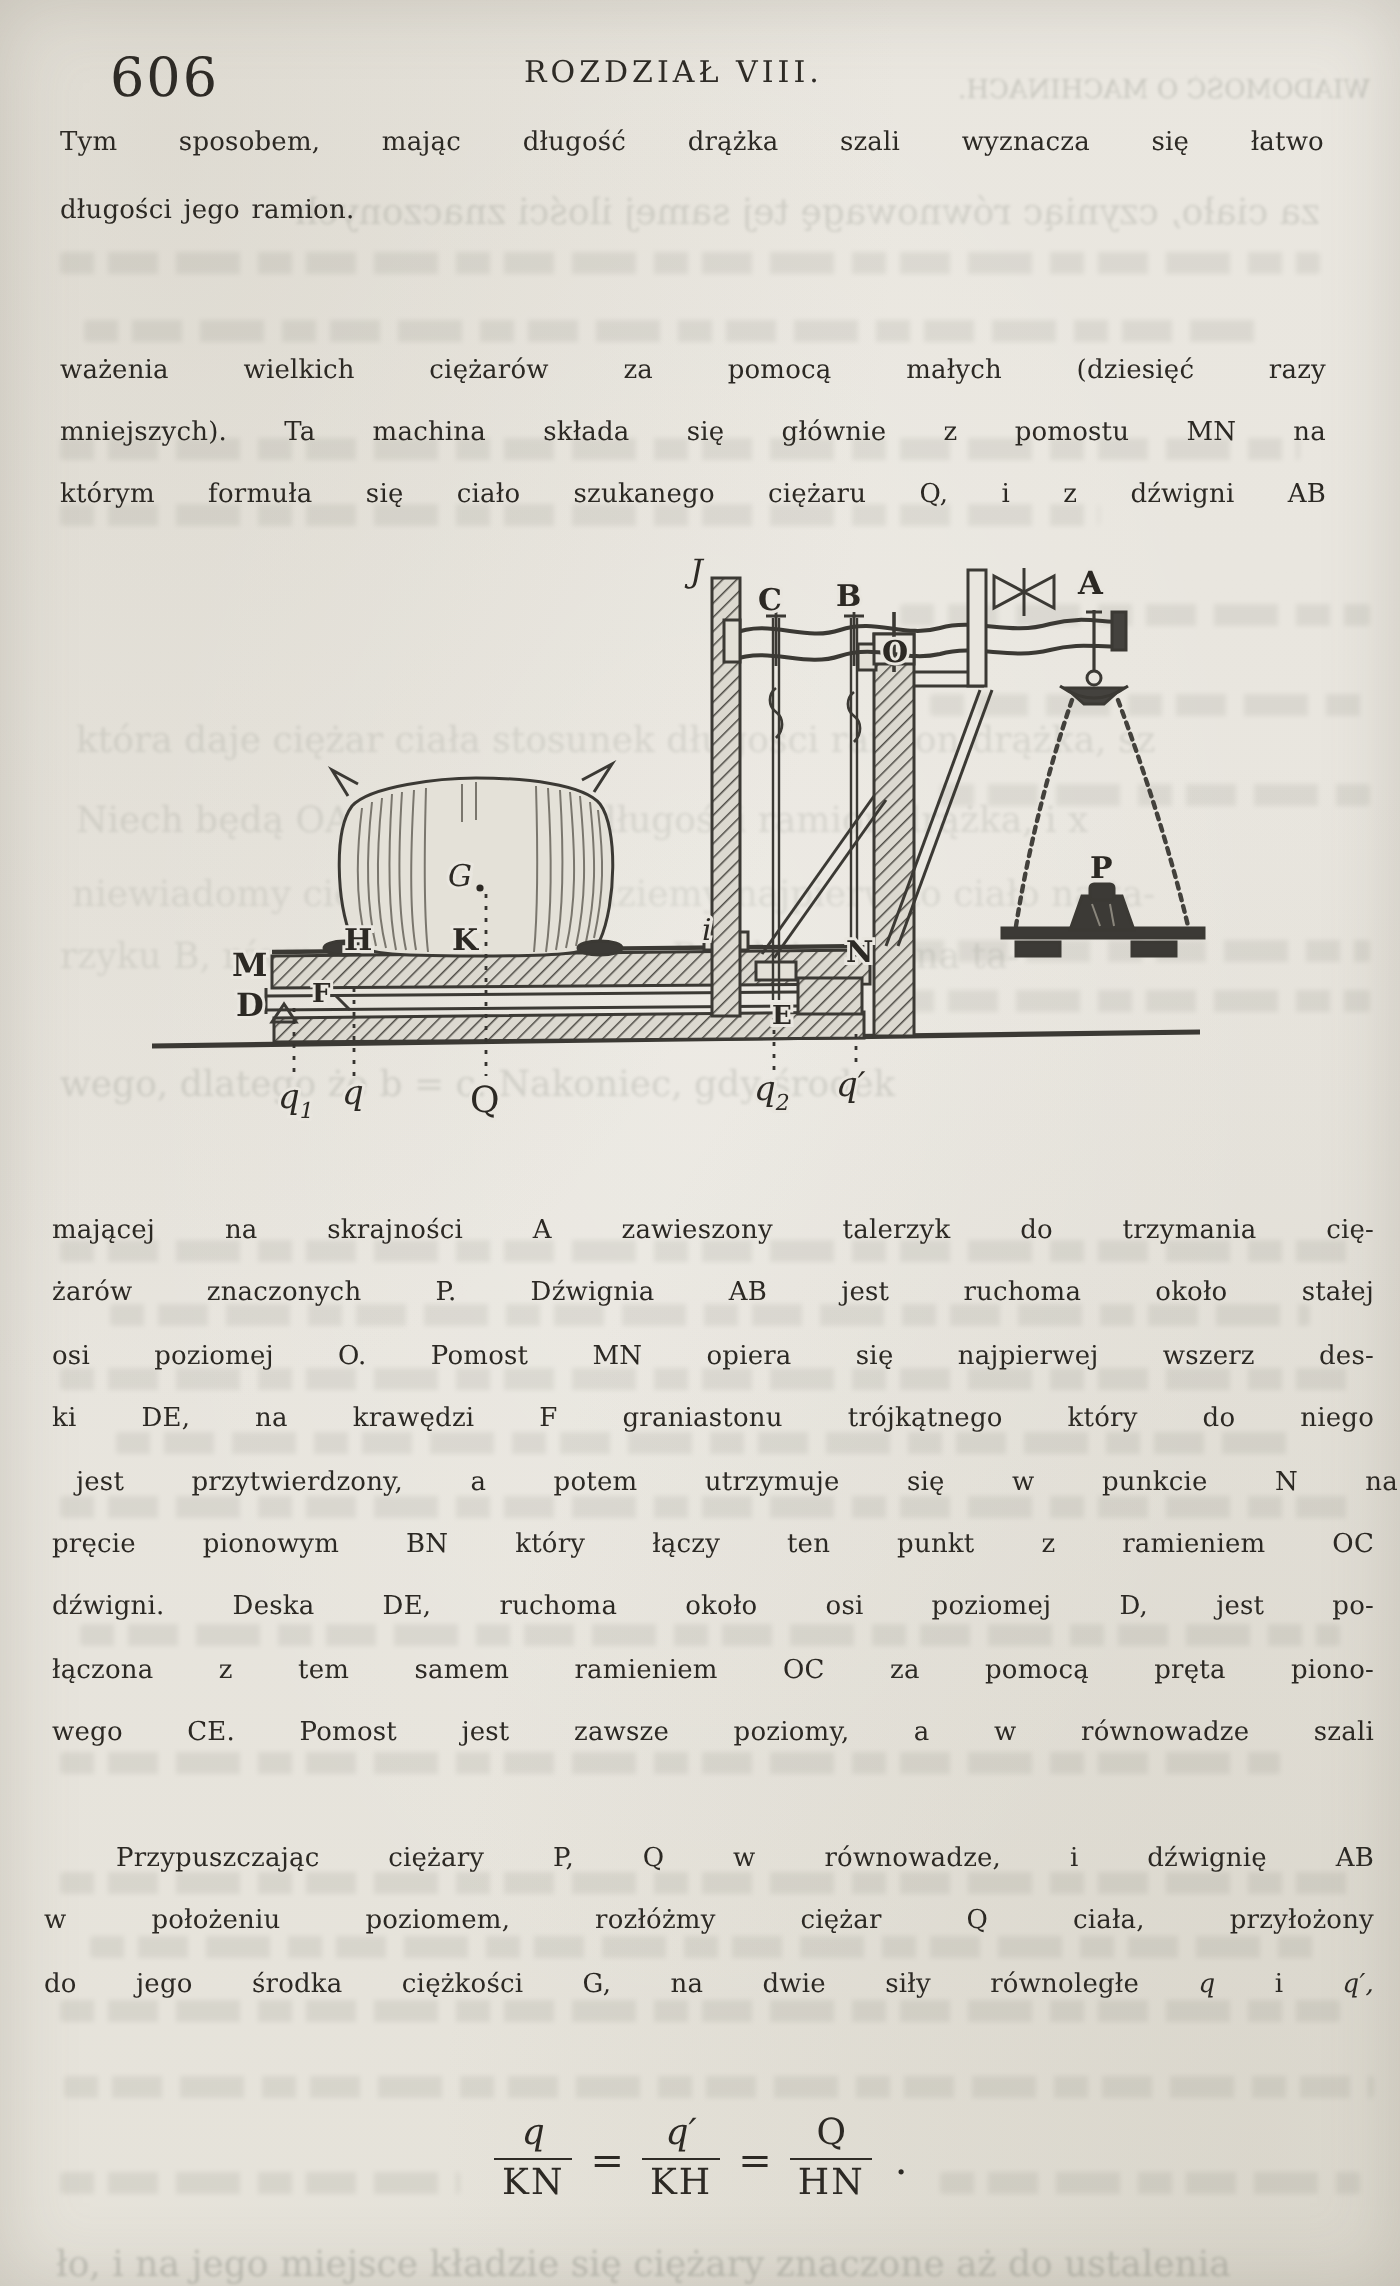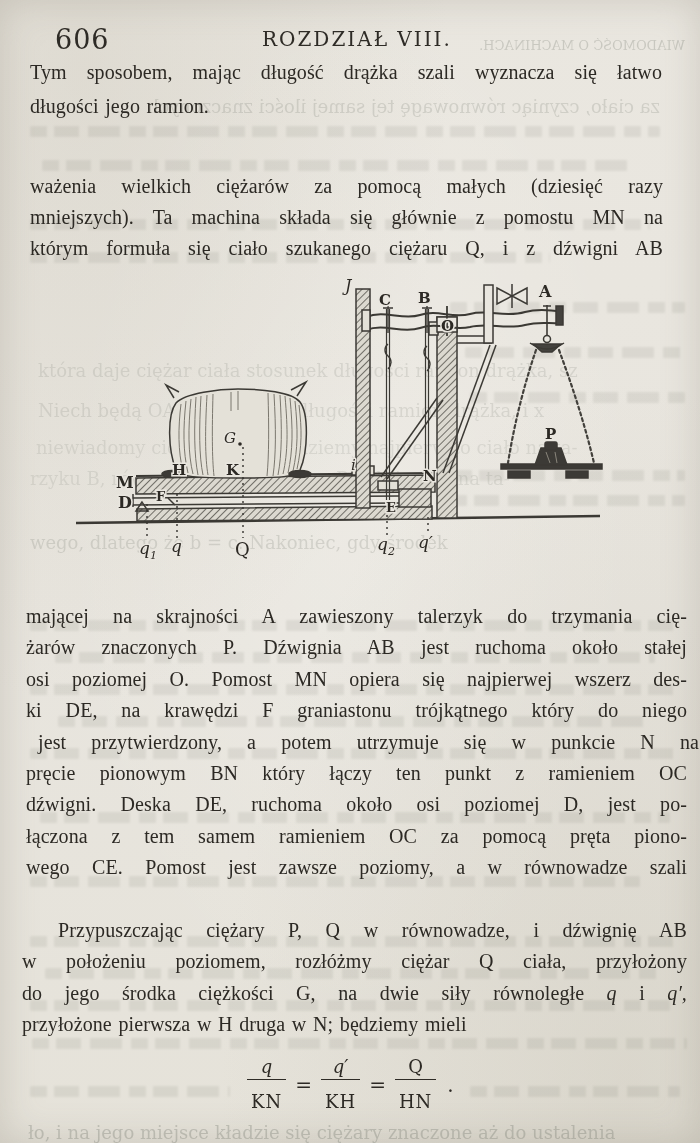--- a/index.html
+++ b/index.html
@@ -4,36 +4,36 @@
 <style>
   html,body{margin:0;padding:0;background:#888;}
   #page{position:relative;width:700px;height:1143px;overflow:hidden;
     background:
       radial-gradient(ellipse at 12% 6%, rgba(196,191,177,.30), transparent 42%),
       radial-gradient(ellipse at 90% 95%, rgba(188,183,168,.28), transparent 46%),
       radial-gradient(ellipse at 50% 45%, rgba(255,255,252,.18), transparent 60%),
       linear-gradient(176deg,#eae7e0 0%,#e8e5de 55%,#e5e2d9 100%);
     font-family:"DejaVu Serif","Liberation Serif",serif;color:#2e2b26;
     box-shadow:inset 0 0 38px rgba(120,112,95,.25);}
-  .line{position:absolute;font-size:20px;line-height:26px;text-align:justify;text-align-last:justify;
-    letter-spacing:.1px;word-spacing:1.5px;color:#2c2924;font-family:Liberation Serif, serif;}
+  .line{position:absolute;font-size:13px;line-height:26px;text-align:justify;text-align-last:justify;
+    letter-spacing:.1px;word-spacing:1.5px;color:#2c2924;}
   .line.noj{text-align-last:auto;}
   .sc{font-variant:small-caps;letter-spacing:1.2px;}
   .it{font-style:italic;}
   .hdr-num{position:absolute;font-size:27px;letter-spacing:1px;}
-  .hdr-chap{position:absolute;font-size:20px;letter-spacing:2px;text-align:right;}
+  .hdr-chap{position:absolute;font-size:15px;letter-spacing:2px;text-align:right;}
   .ghost{position:absolute;font-size:18px;white-space:nowrap;overflow:hidden;color:#6d7268;
     filter:blur(.7px);pointer-events:none;}
   .ghost.mir{transform:scaleX(-1);}
   .smudge{position:absolute;height:11px;opacity:.11;filter:blur(1.3px);border-radius:2px;pointer-events:none;
     background:repeating-linear-gradient(90deg,#686a5e 0 17px,transparent 17px 24px,#686a5e 24px 49px,transparent 49px 58px,#686a5e 58px 90px,transparent 90px 99px);}
   .formula{position:absolute;display:flex;align-items:center;gap:9px;color:#2c2924;}
   .frac{display:inline-flex;flex-direction:column;align-items:center;font-size:18px;line-height:22px;}
   .fnum{display:block;padding:0 2px 1px;}
-  .fden{display:block;border-top:1.8px solid #2e2b26;padding:11px 4px 0;letter-spacing:1px;}
+  .fden{display:block;border-top:1.8px solid #2e2b26;padding:1px 4px 0;letter-spacing:1px;}
   .feq{font-size:20px;} .fdot{font-size:20px;align-self:center;padding-left:2px;}
   svg text{font-family:"DejaVu Serif","Liberation Serif",serif;paint-order:stroke;stroke:#e9e6df;stroke-width:3px;fill:#2c2924;}
 </style>
 </head>
 <body>
 
 <div id="page">
 
   <div class="ghost mir" style="left:470px;top:38px;width:215px;font-size:13px;opacity:.26">WIADOMOŚĆ O MACHINACH.</div>
   <div class="ghost mir" style="left:40px;top:96px;width:620px;opacity:.20">za ciało, czyniąc równowagę tej samej ilości znaczonych</div>
@@ -226,21 +226,20 @@
   <div class="line" style="left:26px;top:854px;width:661px">wego CE. Pomost jest zawsze poziomy, a w równowadze szali</div>
 
   <div class="line" style="left:22px;top:917px;width:629px;padding-left:36px">Przypuszczając ciężary P, Q w równowadze, i dźwignię AB</div>
   <div class="line" style="left:22px;top:948px;width:665px">w położeniu poziomem, rozłóżmy ciężar Q ciała, przyłożony</div>
   <div class="line" style="left:22px;top:980px;width:665px">
     <span>do jego środka ciężkości G, na dwie siły równoległe</span>
     <span class="it">q</span>
     <span>i</span>
     <span class="it">q′,</span>
   </div>
-  <div class="line noj" style="left:22px;top:1011px;width:665px">przyłożone pierwsza w H druga w N; będziemy mieli</div>
 
   <div class="formula" style="left:247px;top:1056px">
     <span class="frac">
       <span class="fnum it">q</span>
       <span class="fden">KN</span>
     </span>
     <span class="feq">=</span>
     <span class="frac">
       <span class="fnum it">q′</span>
       <span class="fden">KH</span>

